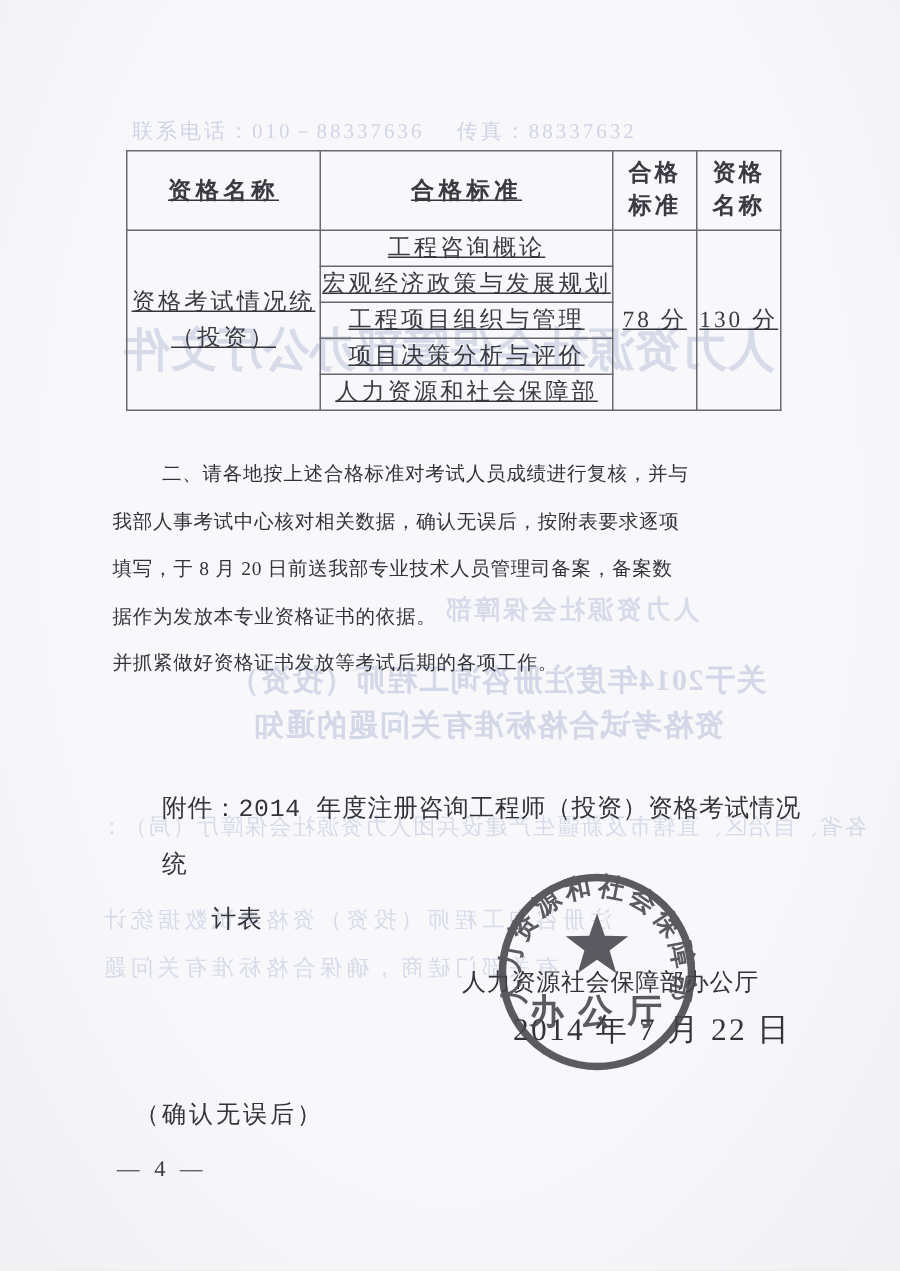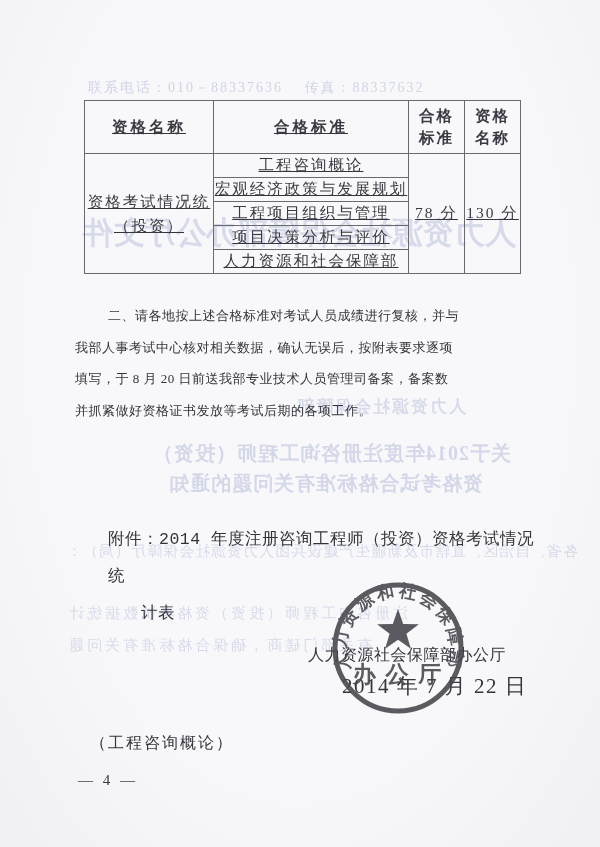--- a/index.html
+++ b/index.html
@@ -141,20 +141,21 @@
     <tr class="subj-row">
       <td>人力资源和社会保障部</td>
     </tr>
   </tbody>
     </table>
 
   <div class="bodytext">
     <div class="line indent">二、请各地按上述合格标准对考试人员成绩进行复核，并与</div>
     <div class="line">我部人事考试中心核对相关数据，确认无误后，按附表要求逐项</div>
     <div class="line">填写，于 8 月 20 日前送我部专业技术人员管理司备案，备案数</div>
+    <div class="line">据作为发放本专业资格证书的依据。</div>
     <div class="line">并抓紧做好资格证书发放等考试后期的各项工作。</div>
   </div>
 
   <div class="attachment">
     <div class="line indent">附件：2014 年度注册咨询工程师（投资）资格考试情况统</div>
     <div class="line attach-l2">计表</div>
   </div>
 
   <div class="issuer">人力资源社会保障部办公厅</div>
   <div class="issue-date">2014 年 7 月 22 日</div>
@@ -162,16 +163,16 @@
   <svg class="seal" viewBox="0 0 140 140">
     <circle cx="70" cy="70" r="63" fill="none" stroke="#45454b" stroke-width="5"></circle>
     <path id="sealArc" d="M 27 100 A 52 52 0 1 1 113 100" fill="none"></path>
     <text font-size="17.5" font-weight="bold" fill="#45454b" letter-spacing="3" font-family="Liberation Serif, DejaVu Serif, serif">
       <textPath href="#sealArc" startOffset="50%" text-anchor="middle">人力资源和社会保障部</textPath>
     </text>
     <polygon fill="#45454b" points="70,31 75.2,45.9 90.9,46.2 78.4,55.7 82.9,70.8 70,61.8 57.1,70.8 61.6,55.7 49.1,46.2 64.8,45.9"></polygon>
     <text x="70" y="104" text-anchor="middle" font-size="23" font-weight="bold" fill="#45454b" letter-spacing="2" font-family="Liberation Serif, DejaVu Serif, serif">办 公 厅</text>
   </svg>
 
-  <div class="disclosure">（工程咨询概论）</div>
+  <div class="disclosure">（确认无误后）</div>
   <div class="pagenum">— 4 —</div>
 
 </div>
 
 </body></html>

